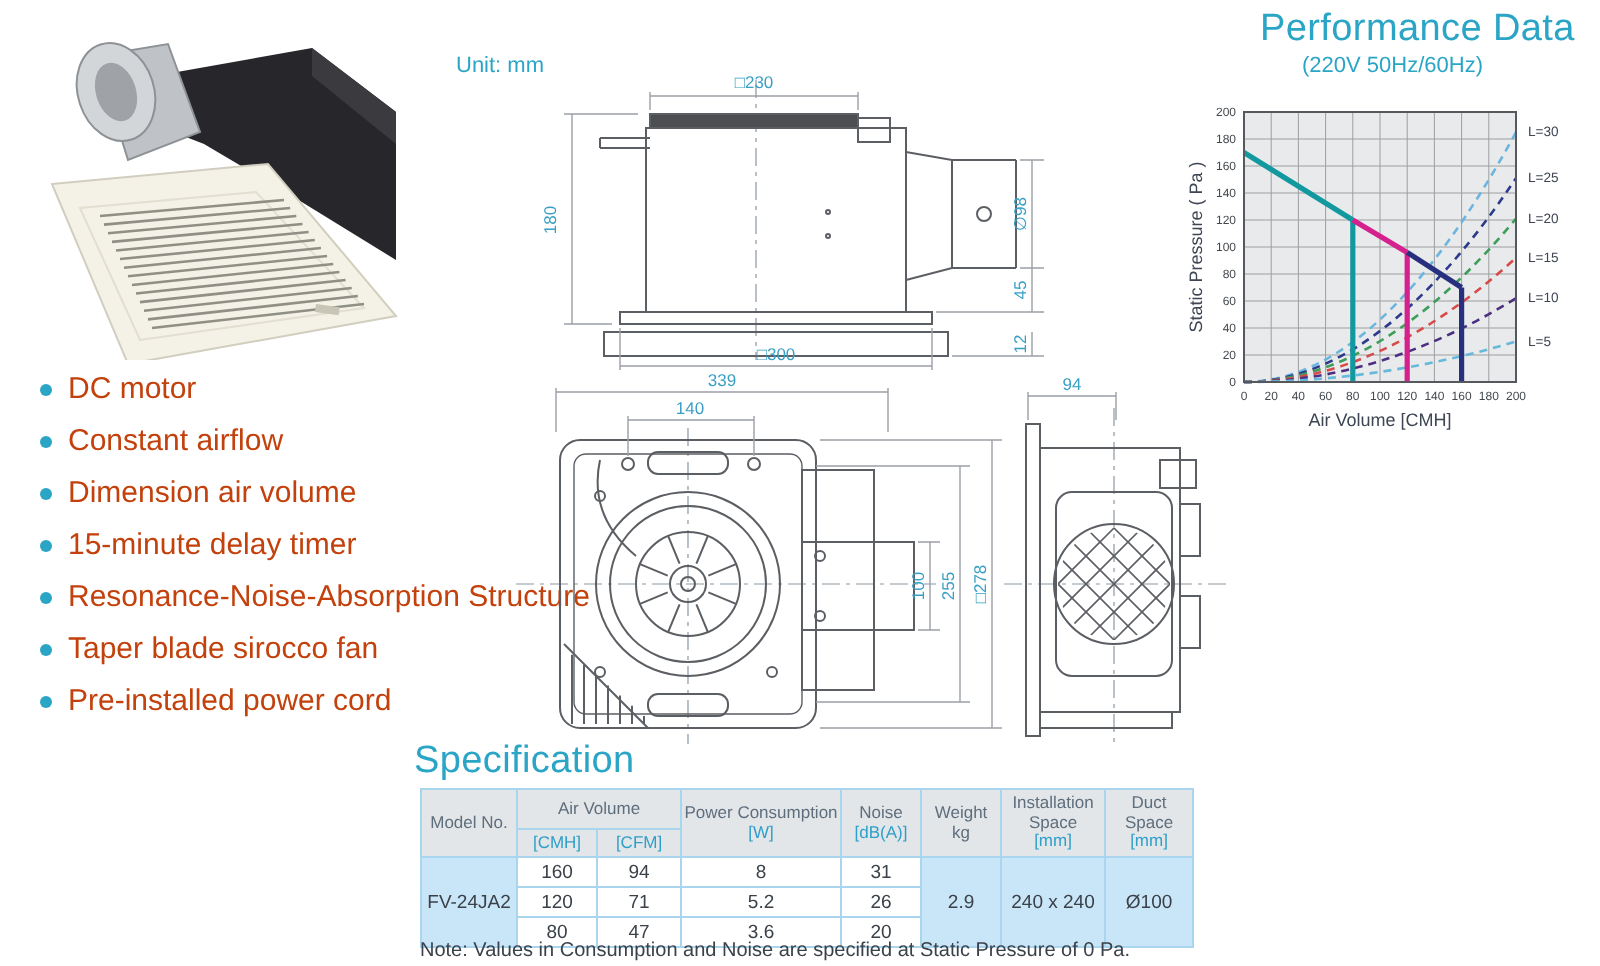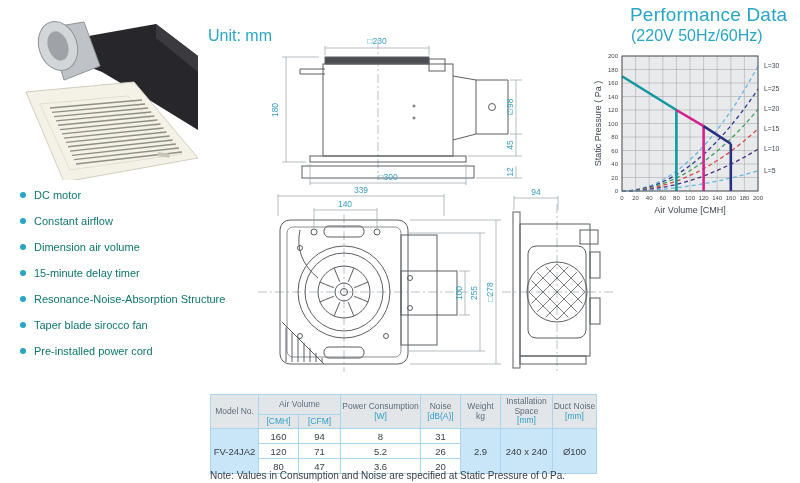--- a/index.html
+++ b/index.html
@@ -1,24 +1,24 @@
 <!DOCTYPE html>
 <html><head>
 <meta charset="utf-8">
 <style>
   html,body{margin:0;padding:0;background:#fff;}
   #page{position:relative;width:800px;height:483px;background:#fff;overflow:hidden;
         font-family:"Liberation Sans",sans-serif;}
   .abs{position:absolute;}
   .sec-title{font-size:19px;color:#2aa5c6;letter-spacing:.2px;}
-  .sec-sub{font-size:16px;color:#2aa5c6;}
+  .sec-sub{font-size:11px;color:#2aa5c6;margin-left:20px;}
   
   .features{list-style:none;margin:0;padding:0;}
   .features li{position:relative;padding-left:16px;height:26px;line-height:26px;
-        font-size:11px;color:#0f766e;white-space:nowrap;}
+        font-size:15px;color:#c2410c;white-space:nowrap;}
   .features li::before{content:"";position:absolute;left:2px;top:10px;width:6px;height:6px;
         border-radius:50%;background:#2aa5c6;}
   
   .draw{stroke:#5b5e63;stroke-width:1;fill:none;}
   .dimline{stroke:#9aa0a6;stroke-width:.7;fill:none;}
   .cl{stroke:#8a97a3;stroke-width:.6;stroke-dasharray:9 3 2 3;fill:none;}
   .dimtxt{font-size:8.5px;fill:#3a9fc4;}
   .ctick{font-size:6px;fill:#44484c;}
   .clg{font-size:6.8px;fill:#3e4653;}
   .caxis{font-size:9px;fill:#3e4653;}
@@ -277,41 +277,42 @@
       <text x="26" y="77.5" text-anchor="end" class="ctick">100</text>
       <text x="26" y="64" text-anchor="end" class="ctick">120</text>
       <text x="26" y="50.5" text-anchor="end" class="ctick">140</text>
       <text x="26" y="37" text-anchor="end" class="ctick">160</text>
       <text x="26" y="23.5" text-anchor="end" class="ctick">180</text>
       <text x="26" y="10" text-anchor="end" class="ctick">200</text>
       <text x="98" y="165" text-anchor="middle" class="caxis">Air Volume [CMH]</text>
       <text x="9" y="75.5" text-anchor="middle" class="caxis" transform="rotate(-90 9 75.5)">Static Pressure    ( Pa )</text>
     </svg>
 
+  <div class="abs sec-title" style="left:207px;top:370px">Specification</div>
 
   <table class="spec-table abs" style="left:210px;top:394px">
     <colgroup>
       <col style="width:48px">
         <col style="width:40px">
         <col style="width:42px">
         <col style="width:80px">
       <col style="width:40px">
         <col style="width:40px">
         <col style="width:52px">
         <col style="width:44px">
     </colgroup>
     <thead>
       <tr style="height:20px">
         <th rowspan="2">Model No.</th>
         <th colspan="2">Air Volume</th>
         <th rowspan="2"><span>Power Consumption</span><span class="unit">[W]</span></th>
         <th rowspan="2"><span>Noise</span><span class="unit">[dB(A)]</span></th>
         <th rowspan="2"><span>Weight</span><span class="unit-plain">kg</span></th>
         <th rowspan="2"><span>Installation Space</span><span class="unit">[mm]</span></th>
-        <th rowspan="2"><span>Duct Noise</span><span class="unit">[mm]</span></th>
+        <th rowspan="2"><span>Duct Space</span><span class="unit">[mm]</span></th>
       </tr>
       <tr style="height:14px">
         <th><span class="unit-inline">[CMH]</span></th>
         <th><span class="unit-inline">[CFM]</span></th>
       </tr>
     </thead>
     <tbody>
       <tr style="height:15px">
         <td rowspan="3" class="cell-blue">FV-24JA2</td>
         <td>160</td>

